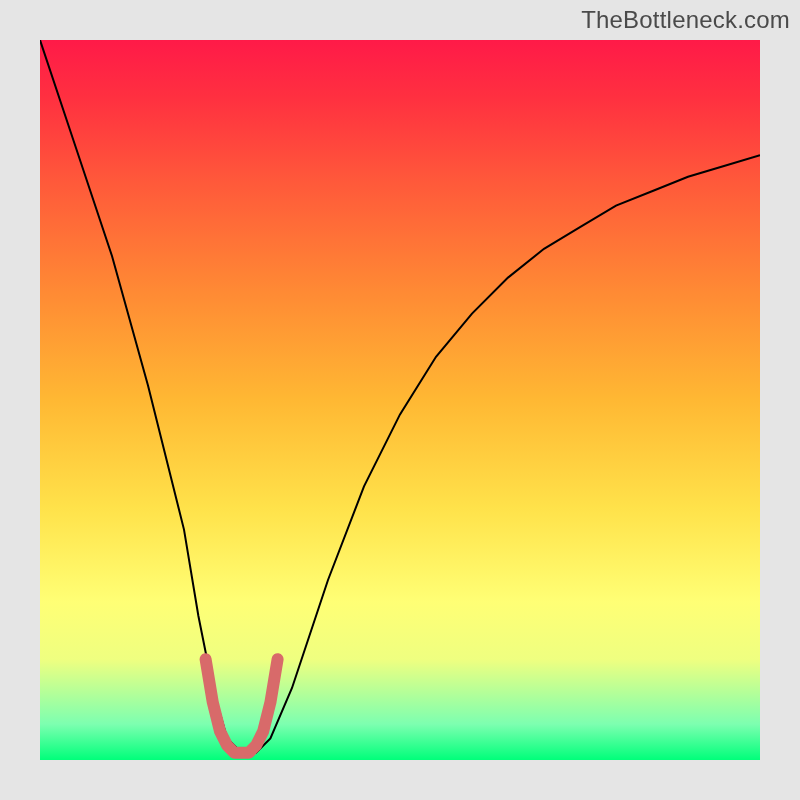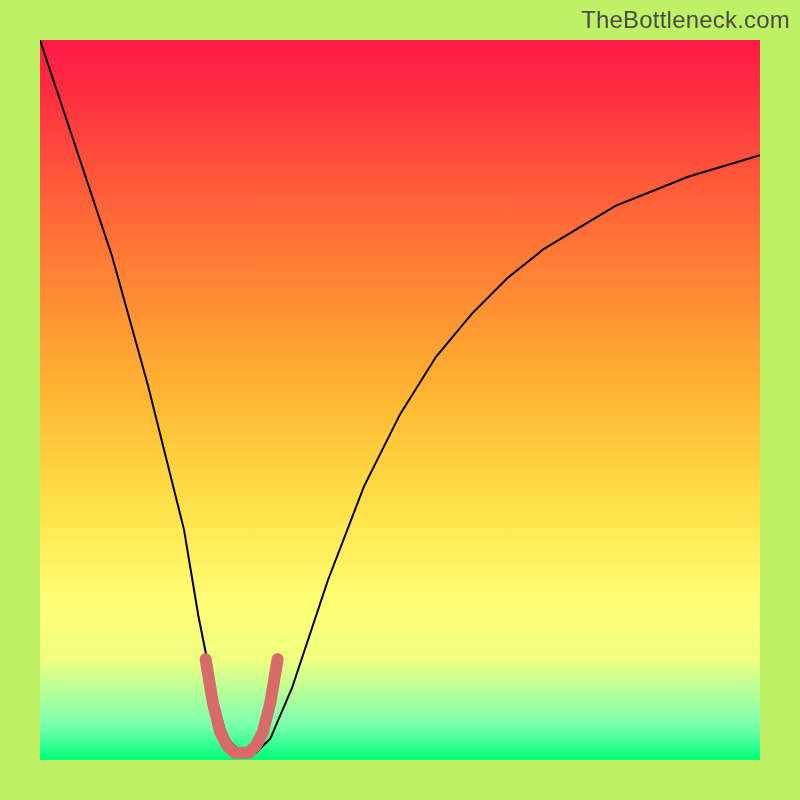--- a/index.html
+++ b/index.html
@@ -8,21 +8,21 @@
     background: #000;
     width: 800px;
     height: 800px;
     overflow: hidden;
     font-family: Arial, Helvetica, sans-serif;
   }
   .frame {
     position: relative;
     width: 800px;
     height: 800px;
-    background: #bef264;
+    background: #e5e5e5;
     text-align: center;
   }
   .plot-area {
     position: absolute;
     left: 40px;
     top: 40px;
     width: 720px;
     height: 720px;
     background: linear-gradient(to bottom,
       #ff1a48 0%,

